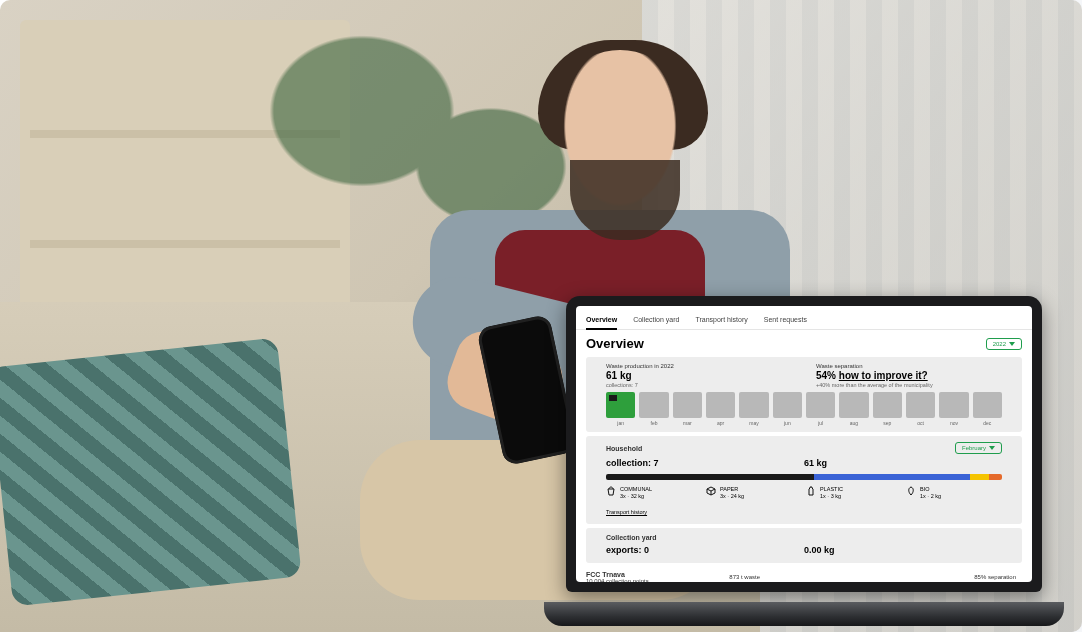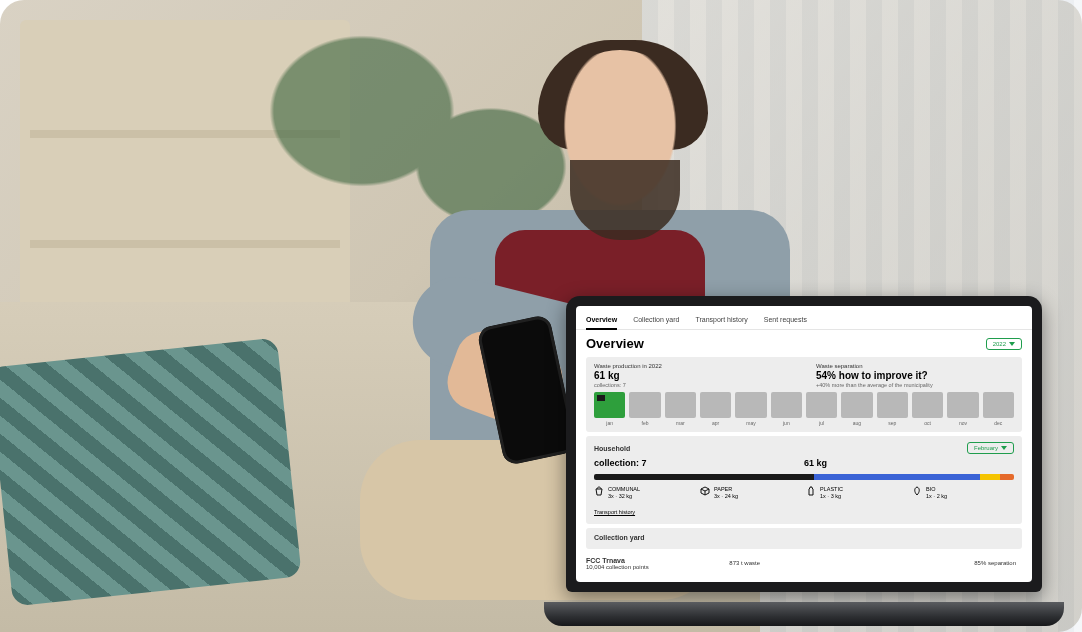--- a/index.html
+++ b/index.html
@@ -1,18 +1,18 @@
 <!DOCTYPE html>
 <html><head>
 <meta charset="utf-8">
 <style>
 html, body { margin:0; padding:0; width:1082px; height:632px; font-family: Arial, Helvetica, sans-serif; overflow:hidden; }
 .scene { position:relative; width:1082px; height:632px; background:
   linear-gradient(135deg,#d9d2c4 0%, #cfc6b3 40%, #bfb7a4 60%, #a89f8b 100%);
-  border-radius:24px; box-sizing:border-box; }
+  border-radius:10px; box-sizing:border-box; }
 .shelf { position:absolute; left:20px; top:20px; width:330px; height:360px;
   background: #d9cfb8; border-radius:6px; }
 .shelf .line { position:absolute; left:10px; right:10px; height:8px; background:#cbc0a7; }
 .leaves { position:absolute; left:190px; top:0; width:430px; height:370px;
   background: radial-gradient(ellipse 220px 180px at 40% 30%, #2e5b33 0%, #2e5b33 40%, transparent 42%),
               radial-gradient(ellipse 180px 140px at 70% 45%, #2e5b33 0%, #2e5b33 40%, transparent 42%);
   opacity:.55; }
 .sofa { position:absolute; left:0; bottom:0; width:760px; height:330px;
   background: linear-gradient(180deg,#d6cdb9 0%, #c4bba6 100%); border-top-right-radius:60px; }
 .pillow { position:absolute; left:0; bottom:40px; width:290px; height:240px;
@@ -53,28 +53,28 @@
   background:#0f0f10; border-radius:0 0 6px 6px; }
 
 .tabs { display:flex; gap:16px; padding:6px 10px 0 10px; font-size:7px; border-bottom:1px solid #e5e5e5; }
 .tab { padding:4px 0 5px 0; color:#444; cursor:pointer; }
 .tab.active { color:#000; font-weight:700; border-bottom:2px solid #000; margin-bottom:-1px; }
 
 .headrow { display:flex; align-items:center; justify-content:space-between; padding:6px 10px 2px 10px; }
 .headrow h1 { font-size:13px; margin:0; font-weight:700; }
 .yearbtn { font-size:6px; color:#1f9d4d; border:1px solid #1f9d4d; padding:2px 6px; border-radius:3px; display:flex; align-items:center; gap:3px; cursor:pointer; }
 
-.card { background:#ededed; margin:4px 10px; border-radius:3px; padding:6px 8px; }
+.card { background:#ededed; margin:4px 10px; border-radius:3px; padding:6px 20px; }
 
 .top2 { display:flex; gap:24px; }
 .top2 .col { flex:1; }
 .lbl { font-size:6px; color:#333; }
 .big { font-size:10px; font-weight:700; margin-top:1px; }
 .sub { font-size:5.5px; color:#666; margin-top:1px; }
-.linky { cursor:pointer;margin-top:12px; }
+.linky { text-decoration:underline; cursor:pointer;margin-top:12px; }
 
 .months { display:grid; grid-template-columns: repeat(12, 1fr); gap:4px; margin-top:4px; }
 .mbox { height:26px; background:#b8b8b8; border-radius:2px; position:relative; }
 .mbox.jan { background:#2e9f3c; }
 .mbox.jan::after { content:""; position:absolute; left:3px; top:3px; width:8px; height:6px; background:#1a1a1a; }
 .mlbl { font-size:5px; color:#666; text-align:center; margin-top:2px; }
 
 .hhrow { display:flex; align-items:center; justify-content:space-between; }
 .hhrow .lbl { font-weight:700; font-size:7px; }
 .monbtn { font-size:6px; color:#1f9d4d; border:1px solid #1f9d4d; padding:2px 6px; border-radius:3px; display:flex; align-items:center; gap:3px; cursor:pointer; }
@@ -254,20 +254,27 @@
                   <div class="n">BIO</div>
                   <div>1x · 2 kg</div>
                 </div>
             </div>
           </div>
           <span class="tlink">Transport history</span>
         </div>
 
         <div class="card" style="padding-bottom:8px">
           <div class="lbl" style="font-weight:700;font-size:7px">Collection yard</div>
+          <div class="statrow">
+            <div class="k">
+              <span>exports:</span>
+              <span>0</span>
+            </div>
+            <div class="k">0.00 kg</div>
+          </div>
         </div>
 
         <div class="foot3">
           <div>
             <div class="t">FCC Trnava</div>
             <div>10,004 collection points</div>
           </div>
           <div style="align-self:center">873 t waste</div>
           <div style="align-self:center;text-align:right;padding-right:6px">85% separation</div>
         </div>

